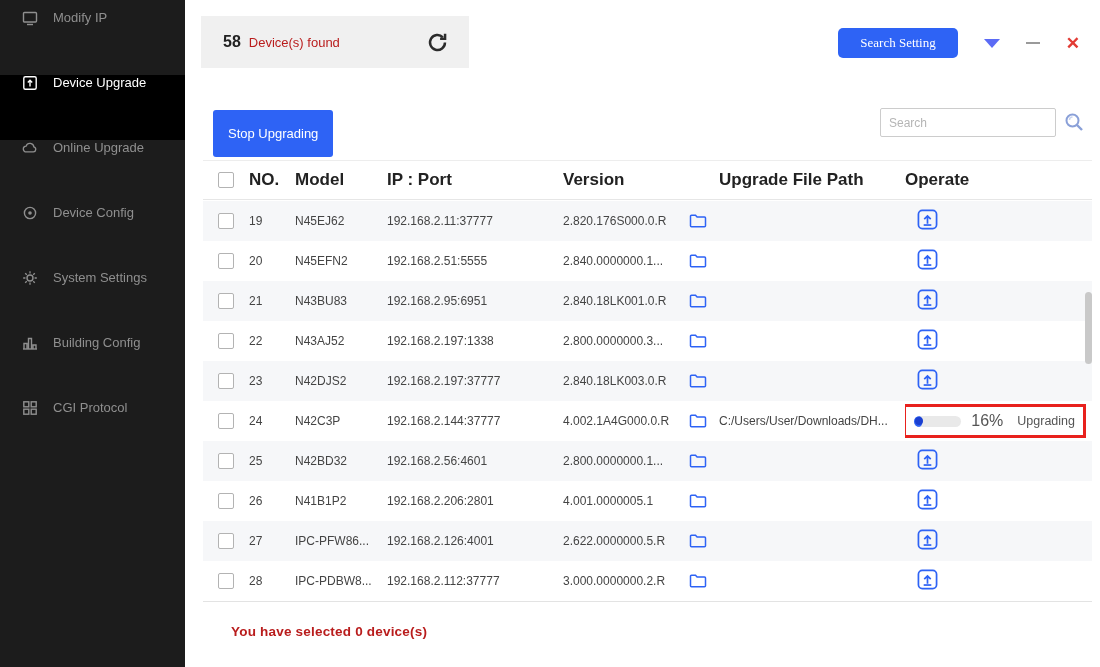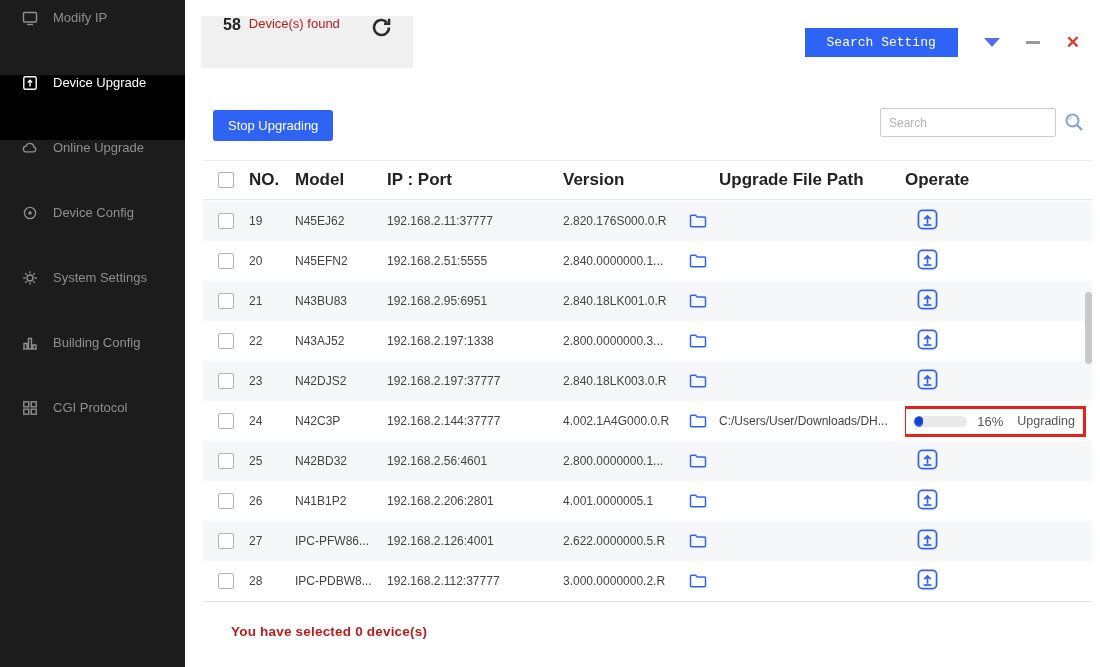--- a/index.html
+++ b/index.html
@@ -13,37 +13,37 @@
   .logo-text { font-size:17px; font-weight:bold; letter-spacing:.3px; }
   .menu { margin-top:10px; }
   .menu-item { height:65px; display:flex; align-items:flex-start; gap:15px; padding-left:22px;
     color:#8f8f8f; font-size:13px; cursor:pointer; }
   .menu-item.active { background:#000; color:#fff; }
   .menu-item .mi-icon { width:16px; height:16px; display:inline-flex; align-items:center; justify-content:center; }
   .menu-item .mi-icon svg { display:block; }
 
   
   .header { position:absolute; left:185px; top:0; right:0; height:88px; background:#fff; }
-  .count-box { position:absolute; left:16px; top:16px; width:212px; height:52px; background:#f0f0f0;
-    display:flex; padding:0 20px 0 22px; }
+  .count-box { position:absolute; left:16px; top:16px; width:268px; height:52px; background:#f0f0f0;
+    display:flex; align-items:center; padding:0 20px 0 22px; }
   .count-num { font-size:16px; font-weight:bold; color:#222; }
   .count-label { font-size:13px; color:#b91c1c; margin-left:8px; }
   .refresh { margin-left:auto; cursor:pointer; display:flex; }
   .win-row { position:absolute; right:20px; top:28px; display:flex; align-items:center; gap:26px; }
-  .btn-search-setting { background:#2e63f5; color:#fff; border:none; border-radius:0;
-    font-size:13px; padding:7px 22px; cursor:pointer; font-family:Liberation Mono, monospace; }
+  .btn-search-setting { background:#2e63f5; color:#fff; border:none; border-radius:5px;
+    font-size:13px; padding:7px 22px; cursor:pointer; font-family:Liberation Serif, serif; }
   .ic-filter { width:0; height:0; border-left:8px solid transparent; border-right:8px solid transparent;
     border-top:9px solid #5b6bf5; cursor:pointer; }
   .ic-min { width:14px; height:2.5px; background:#9a9a9a; cursor:pointer; }
   .ic-close { color:#e23b34; font-size:17px; font-weight:bold; cursor:pointer; line-height:1; }
 
   
   .content { position:absolute; left:203px; top:92px; width:889px; height:563px; background:#fff; }
   .btn-stop { position:absolute; left:10px; top:18px; background:#2e63f5; color:#fff; border:none;
-    border-radius:3px; font-size:13px; padding:8px 15px; cursor:pointer; font-family:inherit; }
+    border-radius:3px; font-size:13px; padding:16px 15px; cursor:pointer; font-family:inherit; }
   .search-wrap { position:absolute; right:36px; top:16px; display:flex; align-items:center; gap:8px; }
   .search-input { width:176px; height:29px; border:1px solid #ccc; border-radius:2px;
     font-size:12px; padding:0 8px; color:#333; font-family:inherit; }
   .search-input::placeholder { color:#b5b5b5; }
   .mag { position:absolute; right:6px; top:18px; cursor:pointer; }
 
   .row { display:grid; grid-template-columns:40px 46px 92px 176px 126px 30px 186px auto;
     align-items:center; height:40px; padding-left:6px; }
   .tbl-header { position:absolute; top:68px; left:0; right:0; height:40px;
     border-top:1px solid #ededed; border-bottom:1px solid #e6e6e6; }
@@ -54,21 +54,21 @@
   .cell { overflow:hidden; white-space:nowrap; text-overflow:ellipsis; padding-right:6px; }
   .cb { width:16px; height:16px; border:1px solid #b3b3b3; border-radius:2px; background:#fff;
     display:inline-block; cursor:pointer; margin-left:9px; }
   .folder-btn { display:inline-flex; cursor:pointer; }
   .upload-btn { display:inline-flex; cursor:pointer; margin-left:12px; }
   .progress-group { display:flex; align-items:center; gap:10px; padding:5px 8px; margin-left:-2px; }
   .progress-group.annotated { border:3px solid #e8211d; }
   .ptrack { width:66px; height:11px; border-radius:6px; background:#e9e9e9; position:relative; overflow:hidden; }
   .pfill { position:absolute; left:0; top:0; bottom:0; background:#2e63f5; border-radius:6px; }
   .pdot { position:absolute; left:1px; top:1.5px; width:8px; height:8px; border-radius:50%; background:#1b3fd0; }
-  .ptext { font-size:13px; color:#555; }
+  .ptext { font-size:16px; color:#555; }
   .pstatus { font-size:12.5px; color:#555; margin-left:4px; }
 
   .tbl-footer { position:absolute; left:0; right:0; top:509px; border-top:1px solid #e3e3e3;
     padding:22px 0 0 28px; font-size:13.5px; font-weight:bold; color:#b91c1c; letter-spacing:.2px; }
   .scroll-thumb { position:absolute; right:0px; top:200px; width:7px; height:72px;
     background:#c9c9c9; border-radius:4px; cursor:grab; }
 </style>
 </head>
 <body>
 

